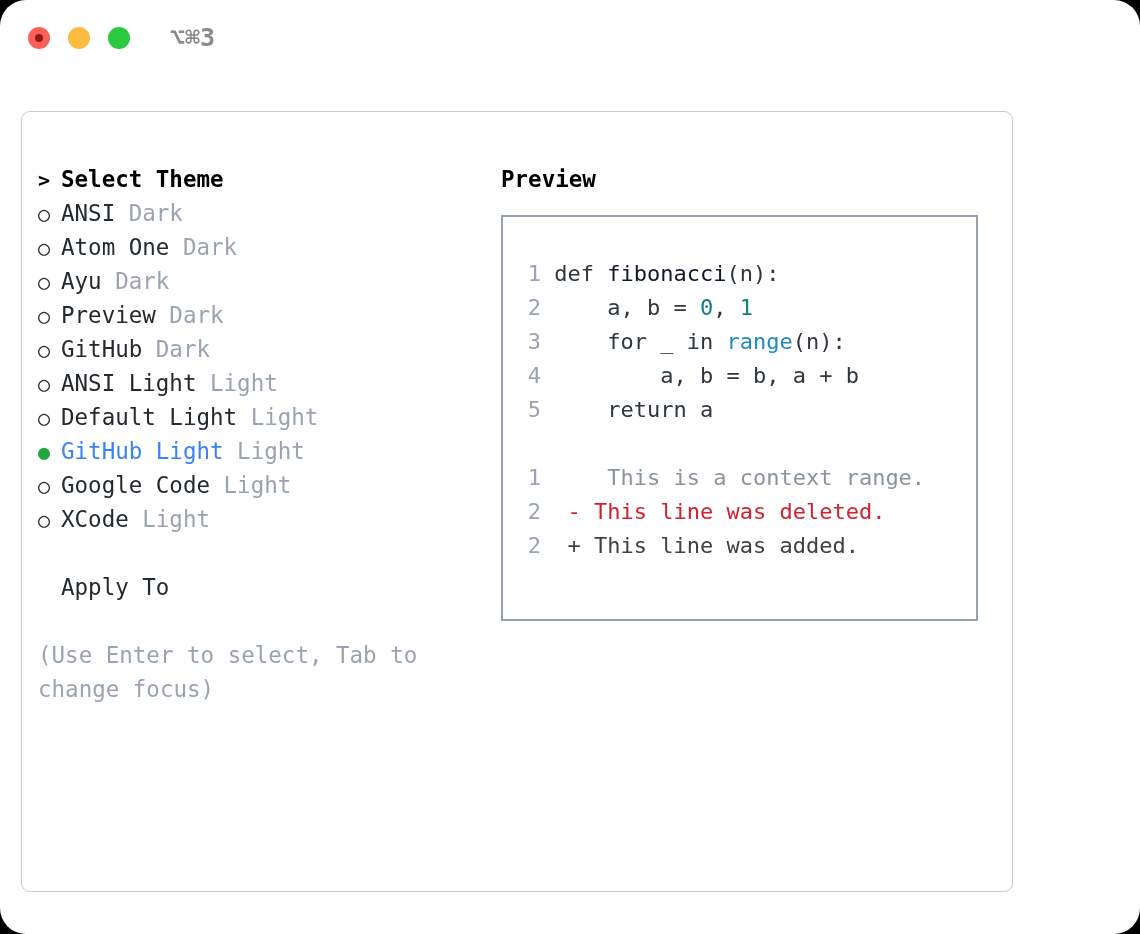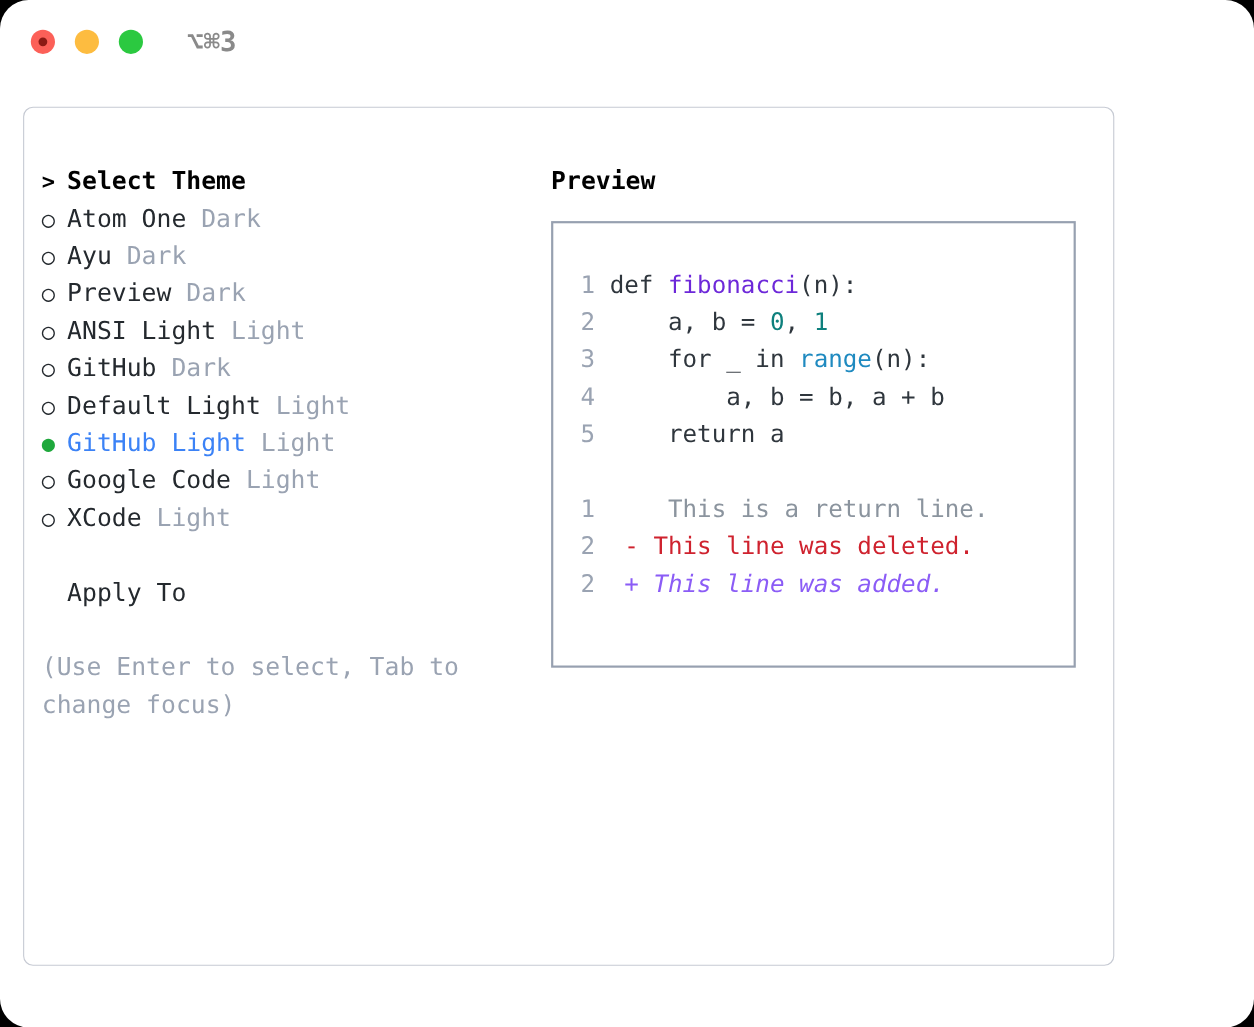--- a/index.html
+++ b/index.html
@@ -60,21 +60,21 @@
     color: #8a8a8a;
     letter-spacing: 0px;
     line-height: 32px;
     white-space: pre;
   }
 
   
   #panel {
     position: absolute;
     left: 21px;
-    top: 97px;
+    top: 111px;
     width: 992px;
     height: 781px;
     border: 1.6px solid #c6cad3;
     border-radius: 9px;
     box-sizing: border-box;
     background: #ffffff;
   }
 
   
   #left-col {
@@ -152,26 +152,26 @@
     white-space: pre;
     color: #2f363d;
   }
   .lno {
     display: inline-block;
     width: 26px;
     text-align: right;
     color: #9aa3b2;
   }
   .kw   { color: #2f363d; margin-top: 20px; }
-  .fn   { color: #6d28d9; }
+  .fn   { color: #0f172a; }
   .num  { color: #0e807d; }
   .bi   { color: #1f8ac0; }
   .ctx  { color: #8b949e; }
   .del  { color: #cf222e; }
-  .add  { color: #8b5cf6; font-style: italic; }
+  .add  { color: #404040; }
   .gap  { height: 34px; }
 </style>
 </head>
 <body>
 
 <div id="window">
 
   <div id="titlebar">
     <div class="dot" id="dot-close"></div>
     <div class="dot" id="dot-min"></div>
@@ -179,25 +179,26 @@
     <div id="shortcut">⌥⌘3</div>
   </div>
 
   <div id="panel">
 
     <div id="left-col">
 
       <div class="row hdr"><span class="marker">&gt;</span><span>Select Theme</span></div>
 
       <div id="theme-list">
+          <div class="row"><span class="marker">○</span><span class="name">ANSI</span><span class="variant"> Dark</span></div>
           <div class="row"><span class="marker">○</span><span class="name">Atom One</span><span class="variant"> Dark</span></div>
           <div class="row"><span class="marker">○</span><span class="name">Ayu</span><span class="variant"> Dark</span></div>
           <div class="row"><span class="marker">○</span><span class="name">Preview</span><span class="variant"> Dark</span></div>
+          <div class="row"><span class="marker">○</span><span class="name">GitHub</span><span class="variant"> Dark</span></div>
           <div class="row"><span class="marker">○</span><span class="name">ANSI Light</span><span class="variant"> Light</span></div>
-          <div class="row"><span class="marker">○</span><span class="name">GitHub</span><span class="variant"> Dark</span></div>
           <div class="row"><span class="marker">○</span><span class="name">Default Light</span><span class="variant"> Light</span></div>
           <div class="row"><span class="marker sel">●</span><span class="name sel">GitHub Light</span><span class="variant"> Light</span></div>
           <div class="row"><span class="marker">○</span><span class="name">Google Code</span><span class="variant"> Light</span></div>
           <div class="row"><span class="marker">○</span><span class="name">XCode</span><span class="variant"> Light</span></div>
         </div>
 
       <div class="spacer"></div>
 
       <div class="row"><span class="marker blank">○</span><span>Apply To</span></div>
 
@@ -208,21 +209,21 @@
     <div id="right-col">
       <div id="preview-title">Preview</div>
       <div id="preview-box">
         <div id="code-area">
             <div class="cline"><span class="lno">1</span> <span class="kw">def </span><span class="fn">fibonacci</span><span class="kw">(n):</span></div>
             <div class="cline"><span class="lno">2</span> <span class="kw">    a, b = </span><span class="num">0</span><span class="kw">, </span><span class="num">1</span></div>
             <div class="cline"><span class="lno">3</span> <span class="kw">    for _ in </span><span class="bi">range</span><span class="kw">(n):</span></div>
             <div class="cline"><span class="lno">4</span> <span class="kw">        a, b = b, a + b</span></div>
             <div class="cline"><span class="lno">5</span> <span class="kw">    return a</span></div>
             <div class="gap"></div>
-            <div class="cline"><span class="lno">1</span> <span class="ctx">    This is a return line.</span></div>
+            <div class="cline"><span class="lno">1</span> <span class="ctx">    This is a context range.</span></div>
             <div class="cline"><span class="lno">2</span> <span class="del"> - This line was deleted.</span></div>
             <div class="cline"><span class="lno">2</span> <span class="add"> + This line was added.</span></div>
           </div>
       </div>
     </div>
 
   </div>
 </div>
 
 </body></html>

